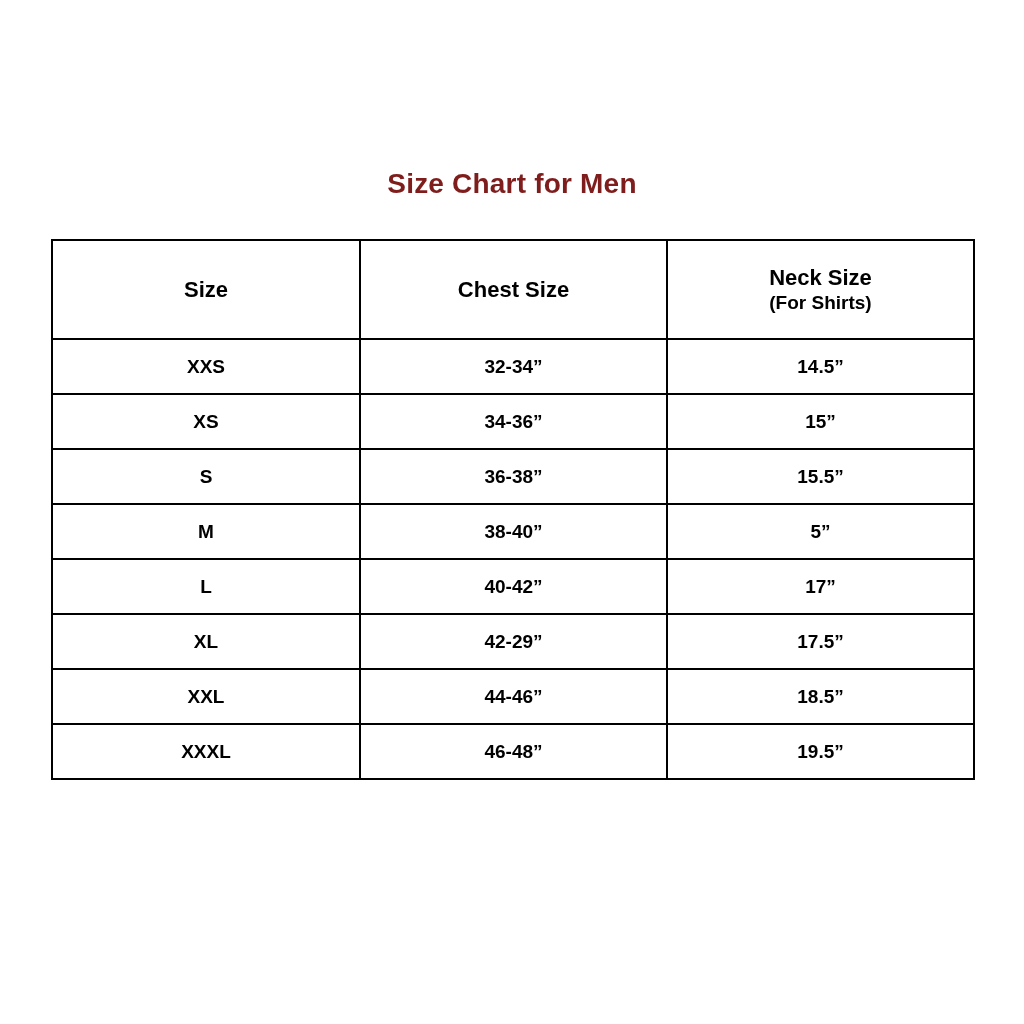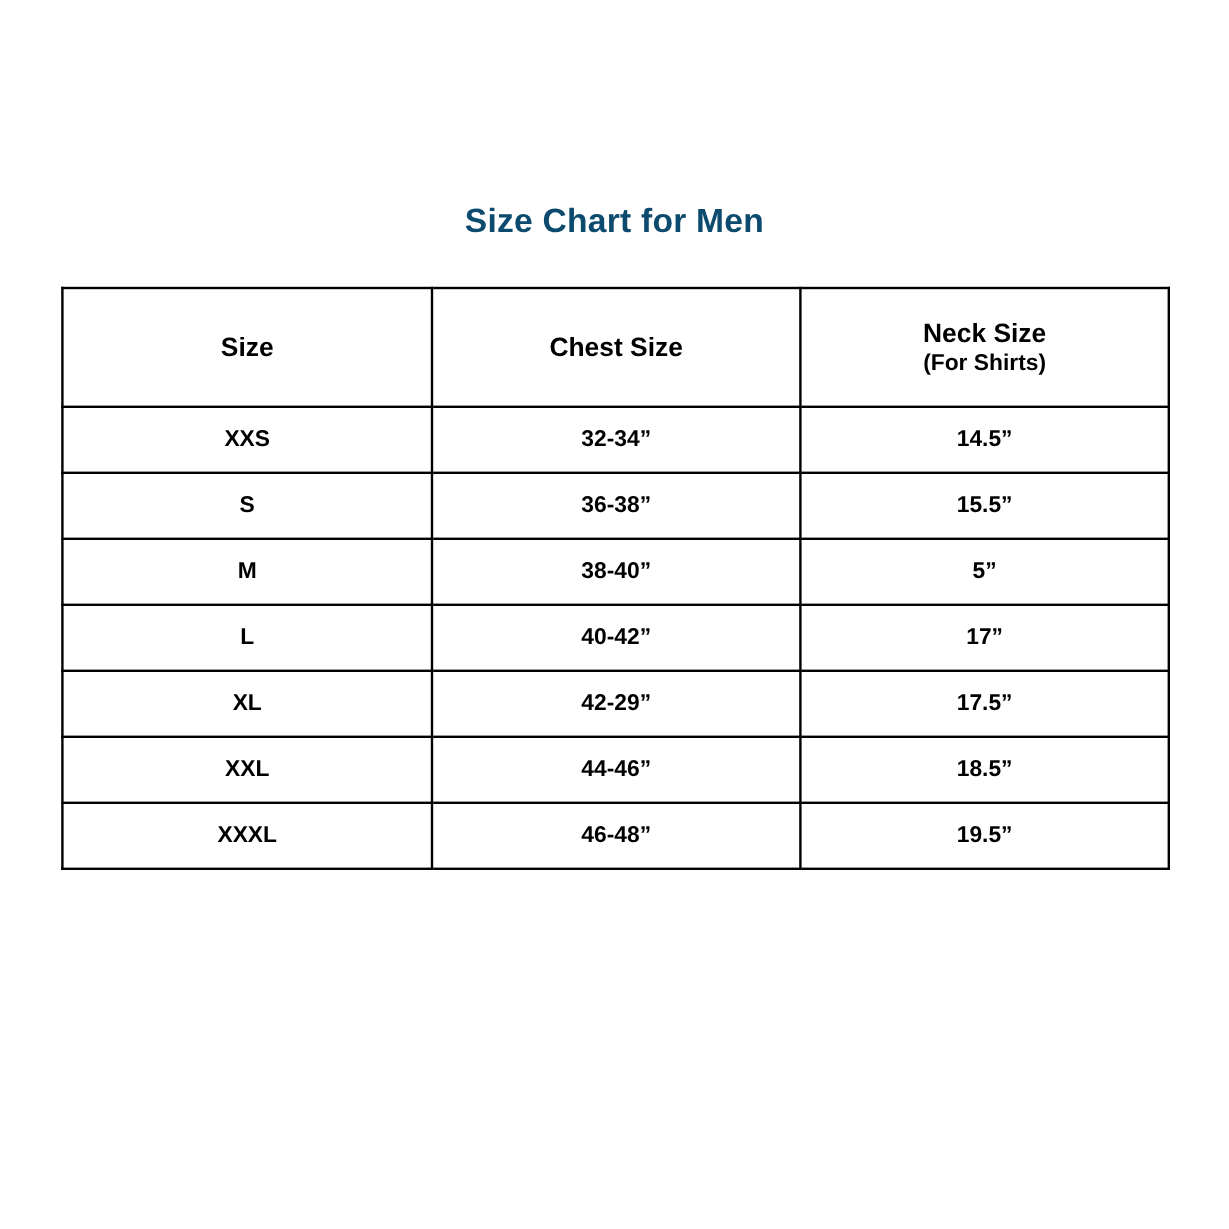--- a/index.html
+++ b/index.html
@@ -25,21 +25,21 @@
   }
   .chart-title {
     position: absolute;
     left: 0;
     top: 168px;
     width: 1024px;
     text-align: center;
     font-size: 28px;
     font-weight: bold;
     letter-spacing: 0.2px;
-    color: #0c4a6e;
+    color: #7f1d1d;
   }
   .table-wrap {
     position: absolute;
     left: 51px;
     top: 239px;
     width: 938px;
   }
   table.size-table {
     border-collapse: collapse;
     width: 922px;
@@ -101,20 +101,25 @@
           </th>
         </tr>
       </thead>
       <tbody>
         <tr>
           <td>XXS</td>
           <td>32-34”</td>
           <td>14.5”</td>
         </tr>
         <tr>
+          <td>XS</td>
+          <td>34-36”</td>
+          <td>15”</td>
+        </tr>
+        <tr>
           <td>S</td>
           <td>36-38”</td>
           <td>15.5”</td>
         </tr>
         <tr>
           <td>M</td>
           <td>38-40”</td>
           <td>5”</td>
         </tr>
         <tr>

